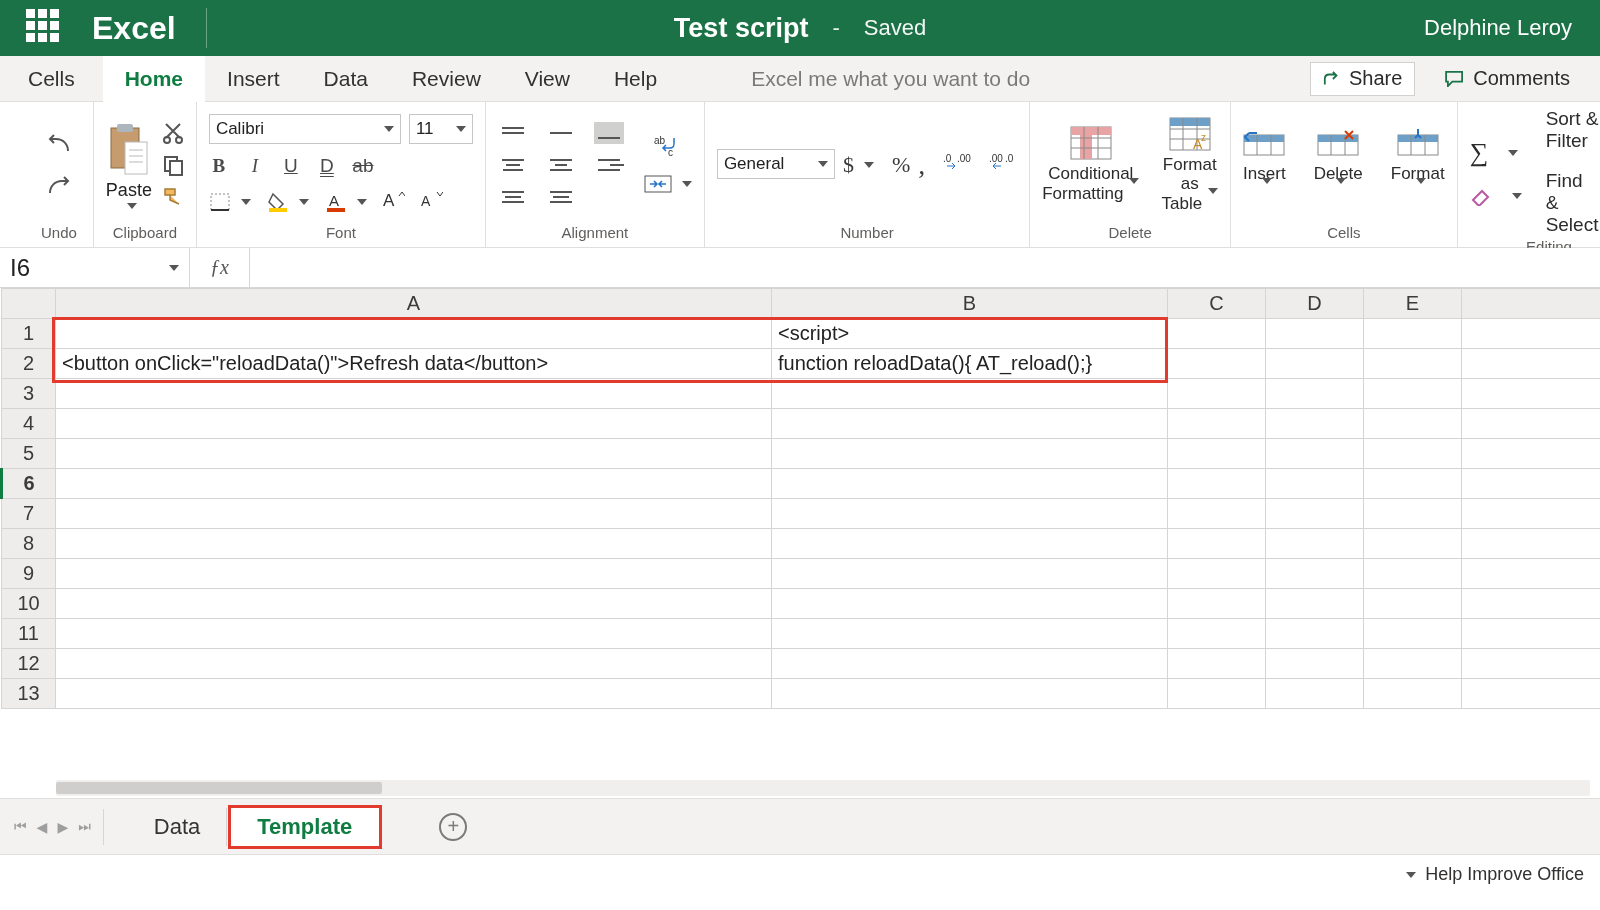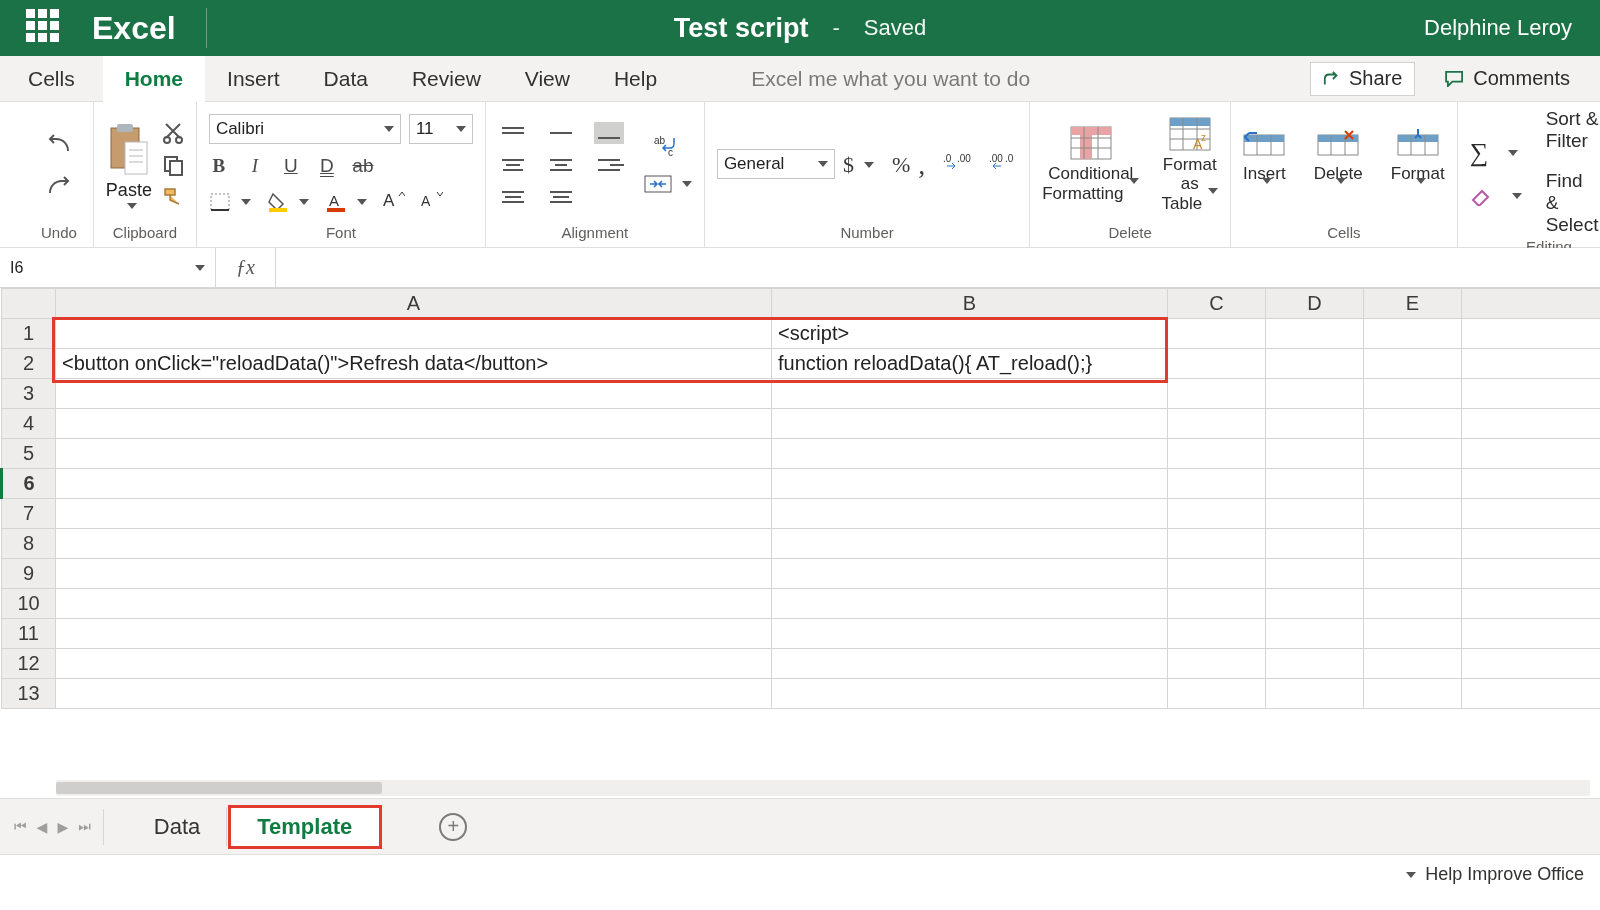--- a/index.html
+++ b/index.html
@@ -98,21 +98,21 @@
   
   .cells-row { display:flex; gap:28px; }
 
   
   .editing-col { display:flex; flex-direction:column; gap:18px; align-items:flex-start; }
   .editing-row { display:flex; align-items:center; gap:14px; font-size:19px; color:#2b2b2b; cursor:pointer;}
   .sigma { font-family:Georgia,serif; font-size:26px; }
 
   
   .fx-bar { height:40px; display:flex; border-bottom:1px solid #d6d6d6; }
-  .namebox { width:216px; border-right:1px solid #d6d6d6; display:flex; align-items:center; justify-content:space-between; padding:0 10px; font-size:16px; background:#fff;}
+  .namebox { width:190px; border-right:1px solid #d6d6d6; display:flex; align-items:center; justify-content:space-between; padding:0 10px; font-size:24px; background:#fff;}
   .fx { width:60px; display:flex; align-items:center; justify-content:center; font-style:italic; font-family:Georgia,serif; font-size:20px; color:#555; border-right:1px solid #d6d6d6; background:#fff;}
   .formula-input { flex:1; background:#fff; }
 
   
   .grid-wrap { position:relative; height:calc(910px - 72px - 46px - 146px - 40px - 56px - 40px); overflow:hidden; }
   table.sheet { border-collapse:collapse; table-layout:fixed; width:1600px; }
   table.sheet th, table.sheet td { border:1px solid #d4d4d4; font-size:20px; }
   table.sheet thead th { background:#eeedec; height:30px; font-weight:400; color:#3b3b3b; text-align:center; }
   table.sheet .rowhdr { background:#eeedec; width:54px; text-align:center; color:#3b3b3b;}
   table.sheet td { height:30px; padding:1px 6px; background:#fff; text-align:left;}

